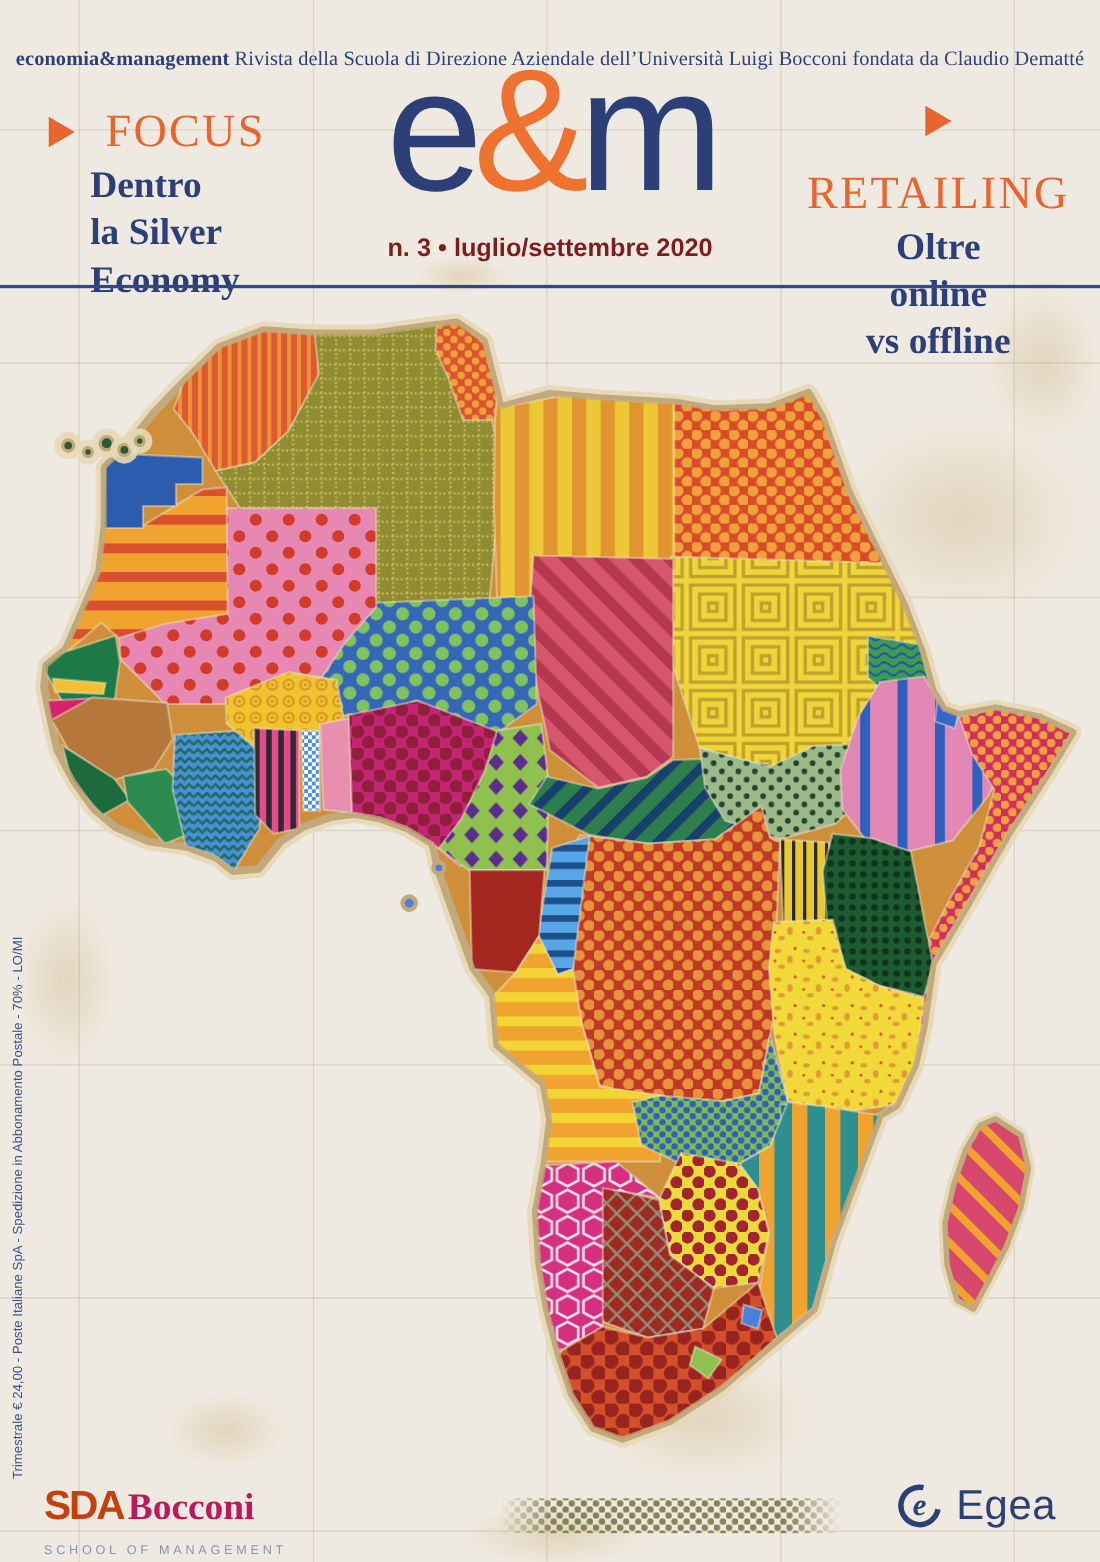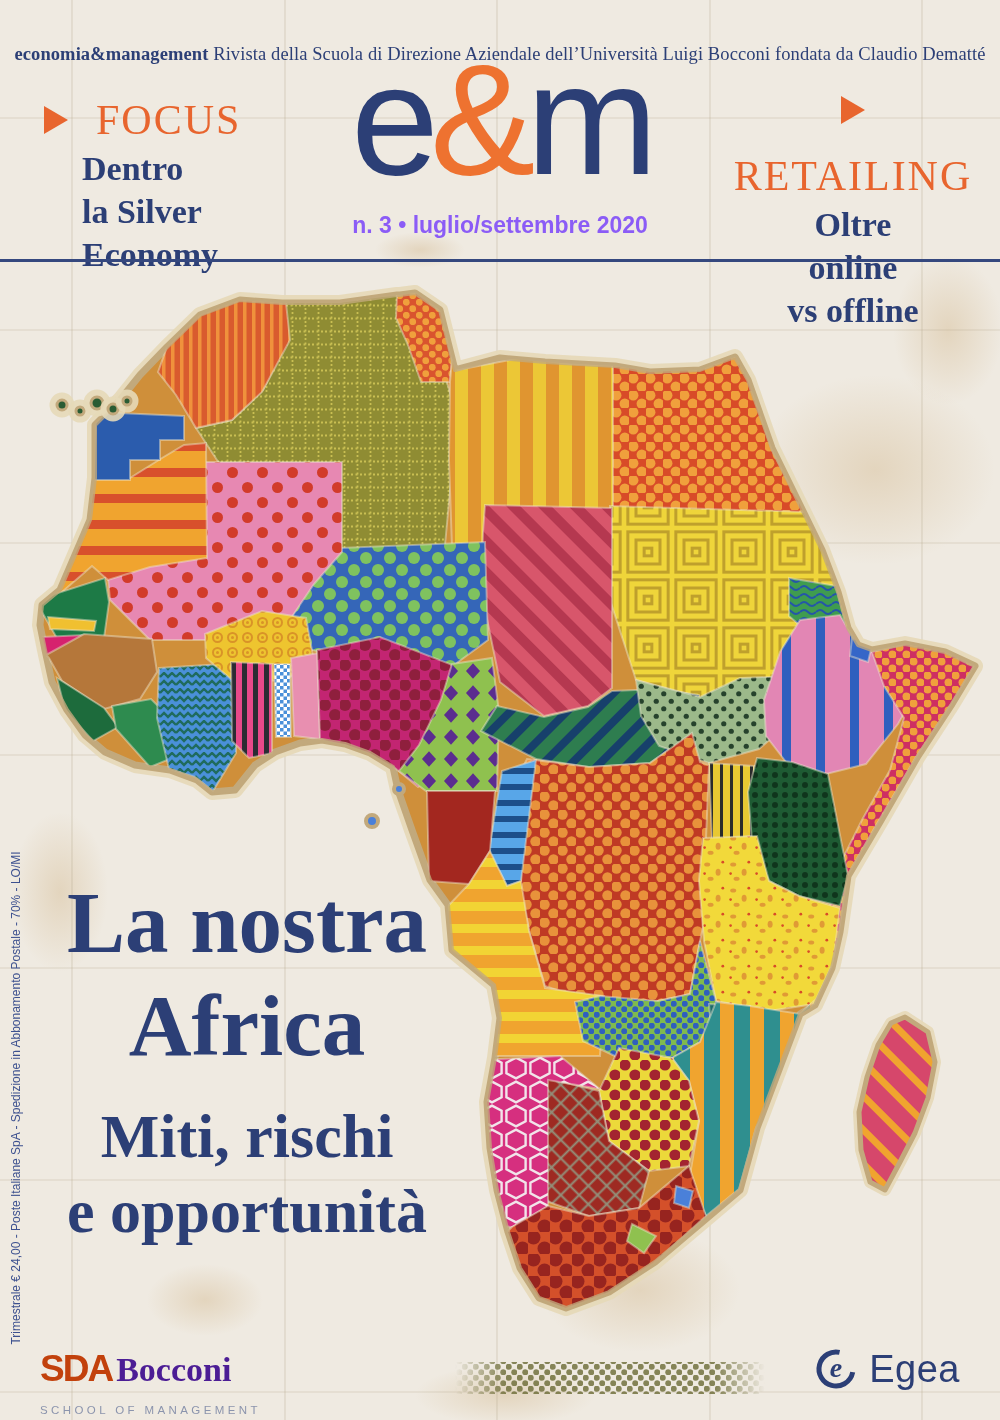--- a/index.html
+++ b/index.html
@@ -18,35 +18,35 @@
   .kick{font-family:"Liberation Serif",serif;font-size:42px;color:#e8652e;letter-spacing:2px;}
   .navlines{font-family:"Liberation Serif",serif;font-weight:bold;font-size:34px;line-height:1.26;color:#2c3f76;}
   .focus{left:44px;top:96px;}
   .focus .navlines{margin-left:38px;margin-top:4px;}
   .retail{left:728px;top:96px;width:250px;}
   .retail .kickrow{justify-content:flex-start;flex-direction:column;}
   .retail .navlines{text-align:center;margin-top:4px;}
   .logo{left:0;right:0;top:40px;text-align:center;font-weight:normal;
         font-size:158px;line-height:1;letter-spacing:-9px;}
   .logo .b{color:#2c3f76;} .logo .o{color:#ee7230;}
-  .issue{left:0;right:0;top:212px;text-align:center;font-weight:bold;font-size:23px;color:#8b5cf6;}
+  .issue{left:0;right:0;top:212px;text-align:center;font-weight:bold;font-size:23px;color:#7f1d1d;}
   
   .headline{left:26px;top:872px;width:442px;text-align:center;color:#2c3f76;
             font-family:"Liberation Serif",serif;font-weight:bold;}
   .hl-big{font-size:87px;line-height:1.18;}
   .hl-small{font-size:62px;line-height:1.2;}
   .hl-gap{height:22px;}
   
   .spine{left:-262px;top:1089px;width:560px;height:18px;transform:rotate(-90deg);
          font-size:12px;color:#3d518f;text-align:center;white-space:nowrap;}
   
   .sda{left:40px;top:1348px;color:#2c3f76;}
   .sda-row{display:flex;align-items:baseline;}
   .sda-sda{font-size:37px;color:#c2410c;letter-spacing:-2px;font-weight:bold;}
-  .sda-bocconi{font-family:"Liberation Serif",serif;font-weight:bold;font-size:34px;color:#4c1d95;margin-left:4px;}
+  .sda-bocconi{font-family:"Liberation Serif",serif;font-weight:bold;font-size:34px;color:#be185d;margin-left:4px;}
   .sda-school{font-size:11.5px;letter-spacing:3.4px;color:#8b94ad;margin-top:14px;}
   .egea{right:40px;top:1346px;display:flex;align-items:center;gap:10px;color:#2c3f76;}
   .egea-name{font-size:38px;letter-spacing:.5px;}
 </style>
 </head>
 <body>
 
 <div class="page">
 
   <div id="mapwrap">
@@ -346,27 +346,20 @@
     </div>
     <div class="navlines">
       <div>Oltre</div>
       <div>online</div>
       <div>vs offline</div>
     </div>
   </div>
 
   <div class="divider"></div>
 
-  <div class="txt headline">
-    <div class="hl-big">La nostra</div>
-    <div class="hl-big">Africa</div>
-    <div class="hl-gap"></div>
-    <div class="hl-small">Miti, rischi</div>
-    <div class="hl-small">e opportunità</div>
-  </div>
 
   <div class="txt spine">Trimestrale € 24,00 - Poste Italiane SpA - Spedizione in Abbonamento Postale - 70% - LO/MI</div>
 
   <div class="txt sda">
     <div class="sda-row">
       <span class="sda-sda">SDA</span>
       <span class="sda-bocconi">Bocconi</span>
     </div>
     <div class="sda-school">SCHOOL OF MANAGEMENT</div>
   </div>

